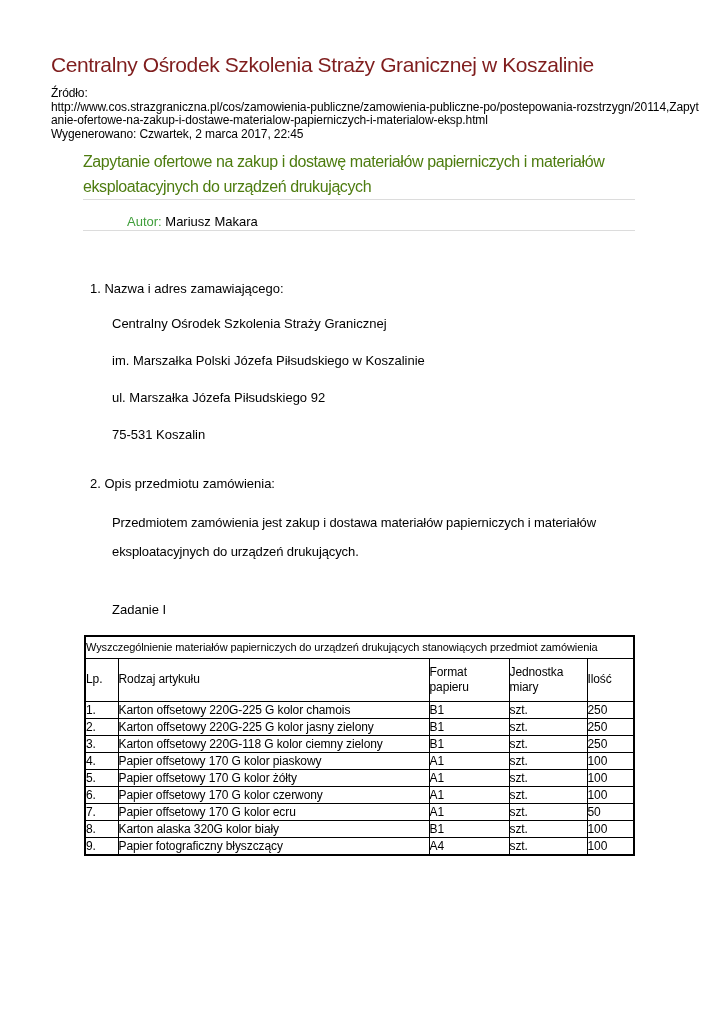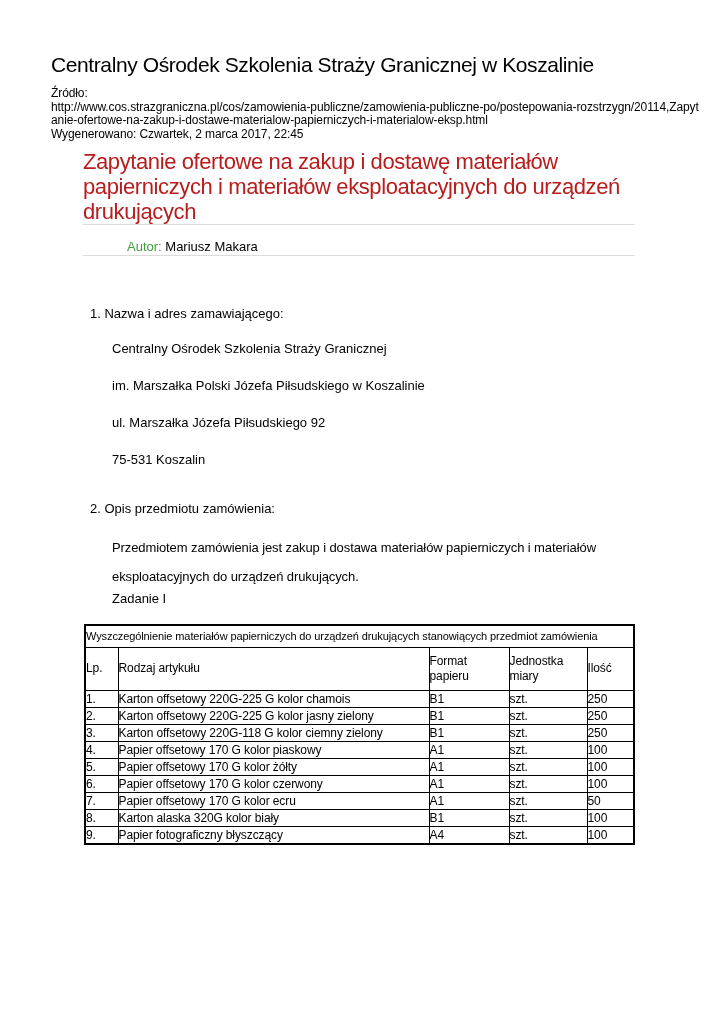--- a/index.html
+++ b/index.html
@@ -17,33 +17,33 @@
     color:var(--text);
     font-family:"Liberation Sans","DejaVu Sans",sans-serif;
     overflow:hidden;
   }
   .page{ padding-top:52px; }
 
   
   .masthead{ margin-left:51px; margin-right:26px; }
   .site-title{
     font-size:21px; line-height:26px; letter-spacing:-0.4px;
-    font-weight:400; color:#000000;
+    font-weight:400; color:#7f1d1d;
   }
   .source-block{
     margin-top:9px; font-size:12px; line-height:13.5px;
     max-width:650px; letter-spacing:-0.1px;
   }
   .source-url{ word-break:break-all; }
 
   
   .content{ margin-left:83px; margin-right:26px; }
   .article-title{
-    margin-top:8px; font-size:22px; line-height:25px; letter-spacing:-0.4px;
-    font-weight:400; color:#b91c1c; max-width:545px;
+    margin-top:8px; font-size:16px; line-height:25px; letter-spacing:-0.4px;
+    font-weight:400; color:#4d7c0f; max-width:545px;
   }
   hr.rule{
     border:none; border-top:1px solid var(--rule);
     width:552px; margin:0; height:0;
   }
   .rule-1{ margin-top:14px; }
   .rule-2{ margin-top:16px; }
   .author-line{ margin-top:13px; font-size:13px; line-height:17px;margin-left:44px; }
   .author-label{ color:var(--accent); }
 
@@ -51,21 +51,21 @@
     margin-top:49px; padding-left:7px;
     font-size:13px; line-height:17px;
   }
   .section-heading.second{ margin-top:32px; }
   .address-block{ margin-top:19px; padding-left:29px; }
   .addr-line{ font-size:13px; line-height:16px; margin-bottom:21px; }
   .body-paragraph{
     margin-top:16px; padding-left:29px;
     font-size:13px; line-height:29px; max-width:575px; letter-spacing:-0.1px;
   }
-  .task-label{ padding-left:29px; font-size:13px; line-height:16px; }
+  .task-label{ margin-top:36px; padding-left:29px; font-size:13px; line-height:16px; }
 
   
   table.materials{
     margin-top:17px; margin-left:1px;
     border-collapse:collapse; table-layout:fixed;
     width:549px;
     border:2px solid var(--tborder);
     font-size:12px; letter-spacing:-0.1px;
   }
   table.materials td, table.materials th{

